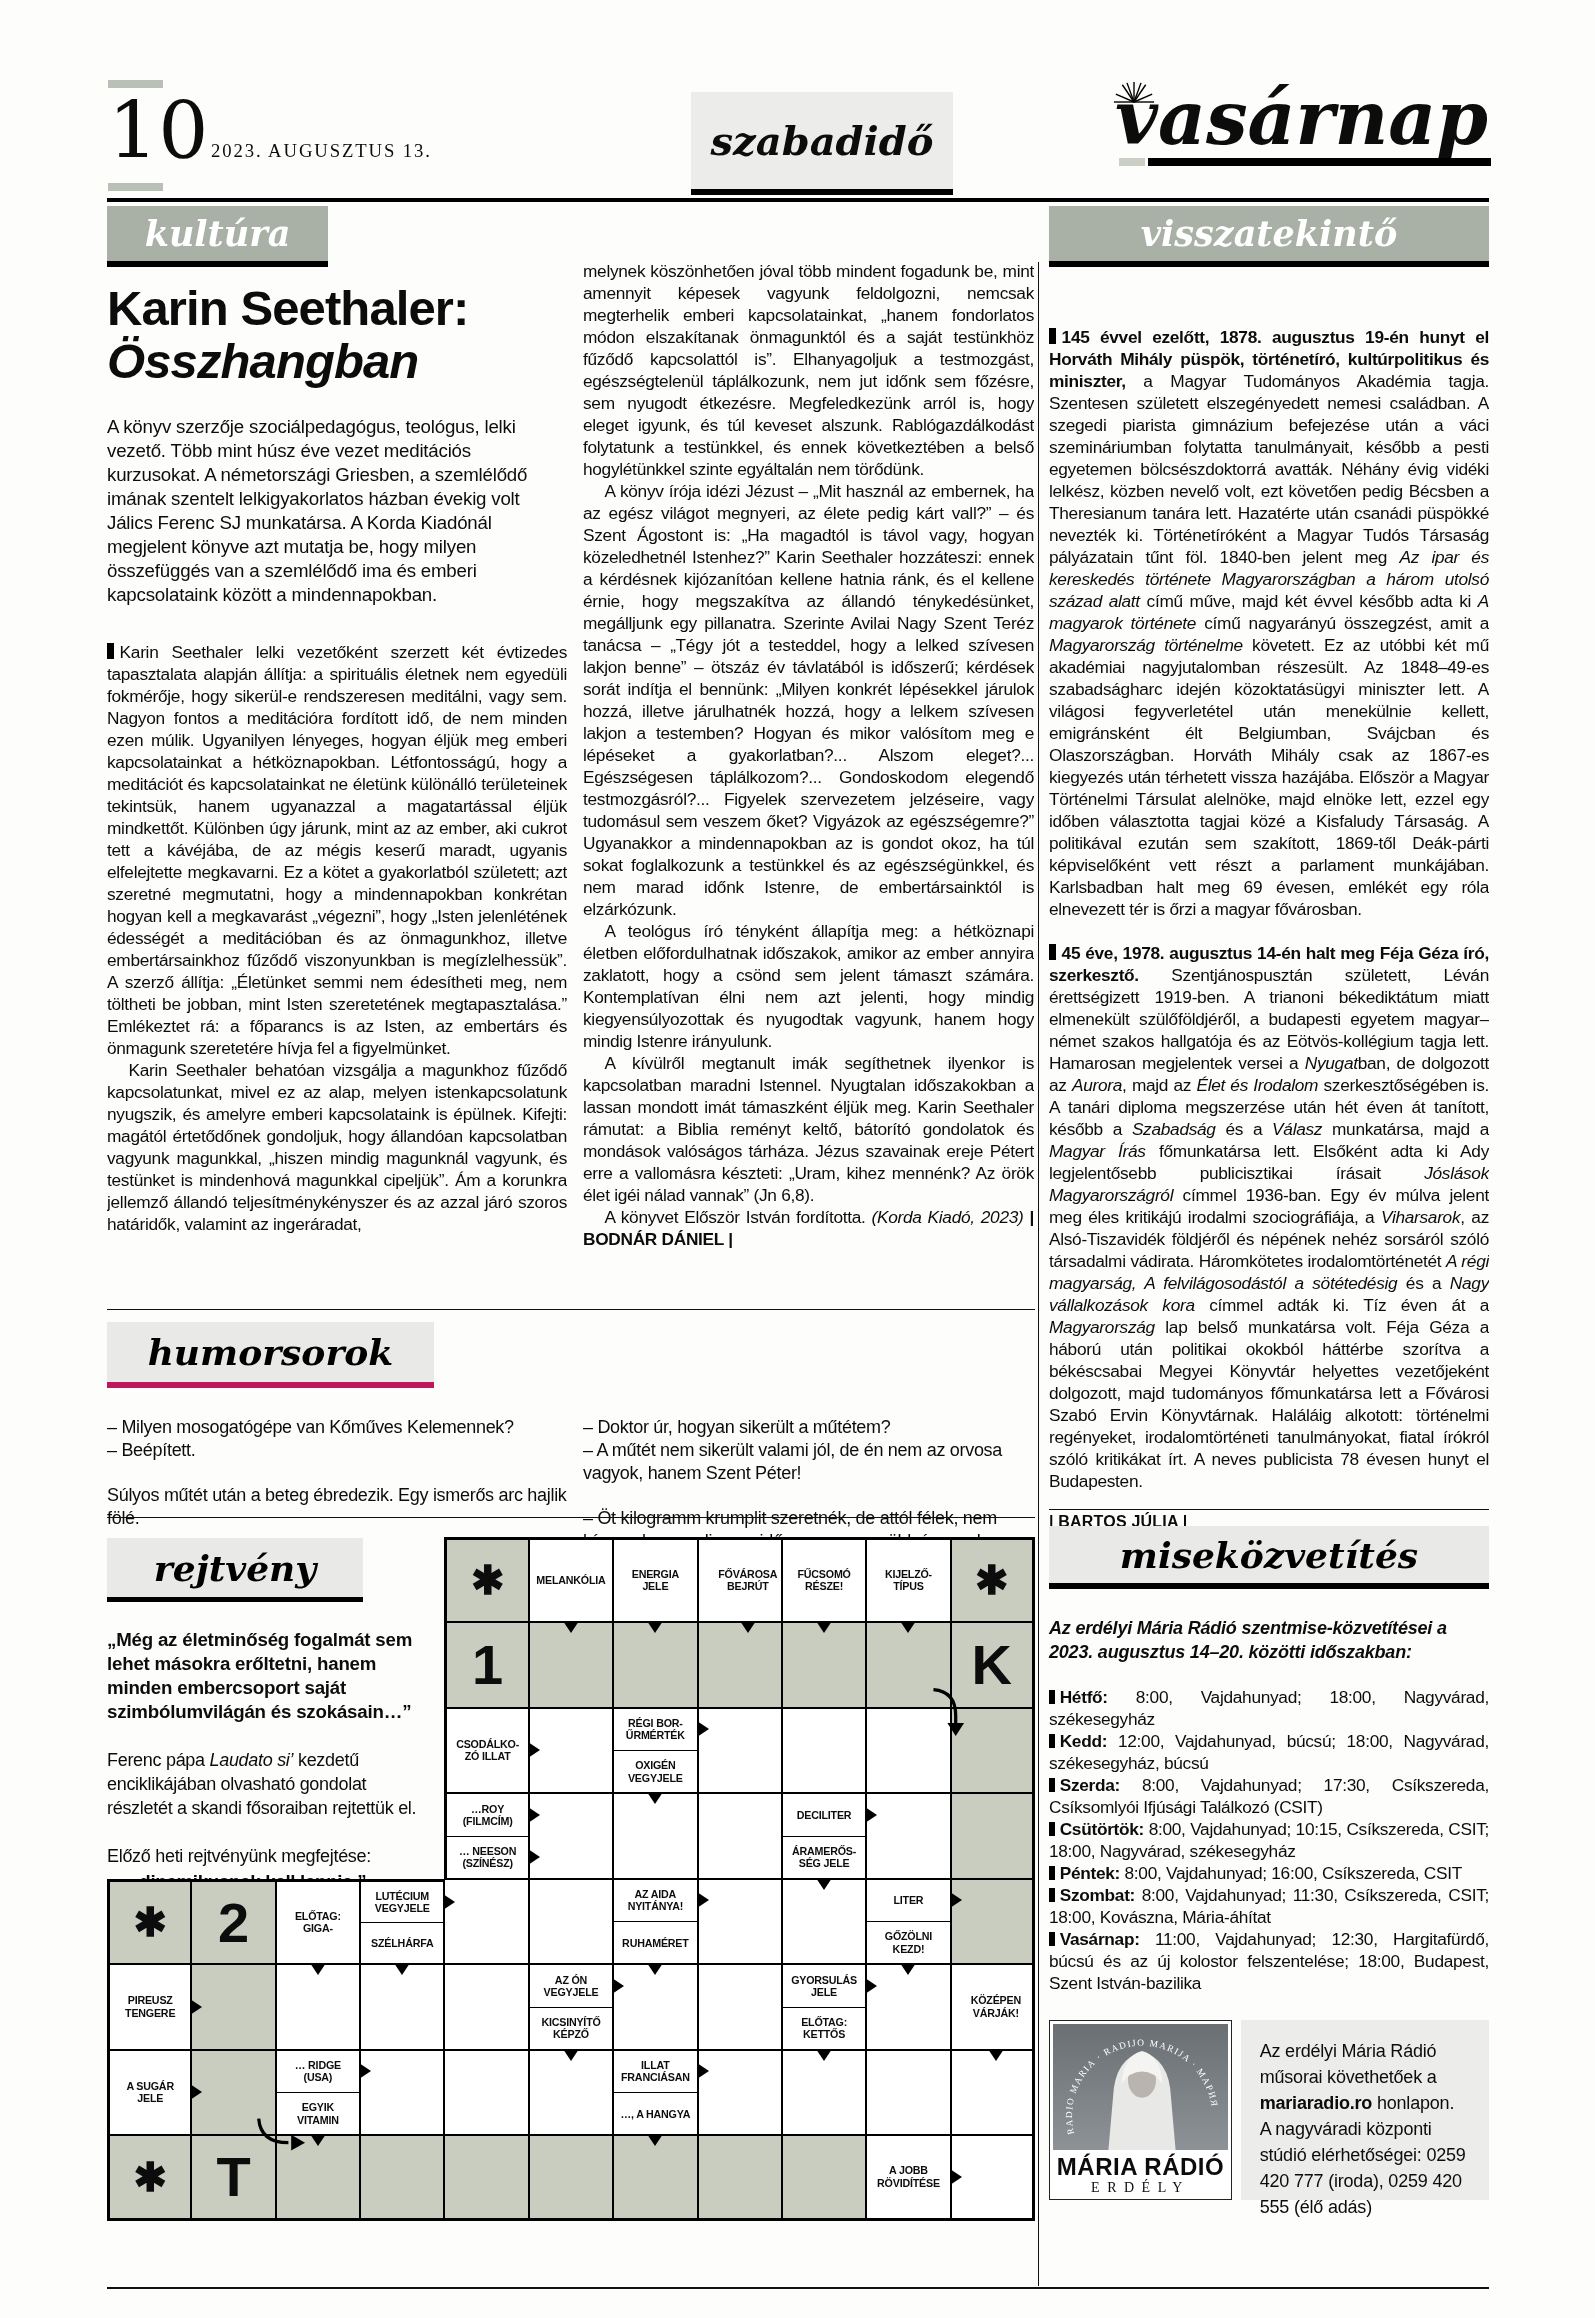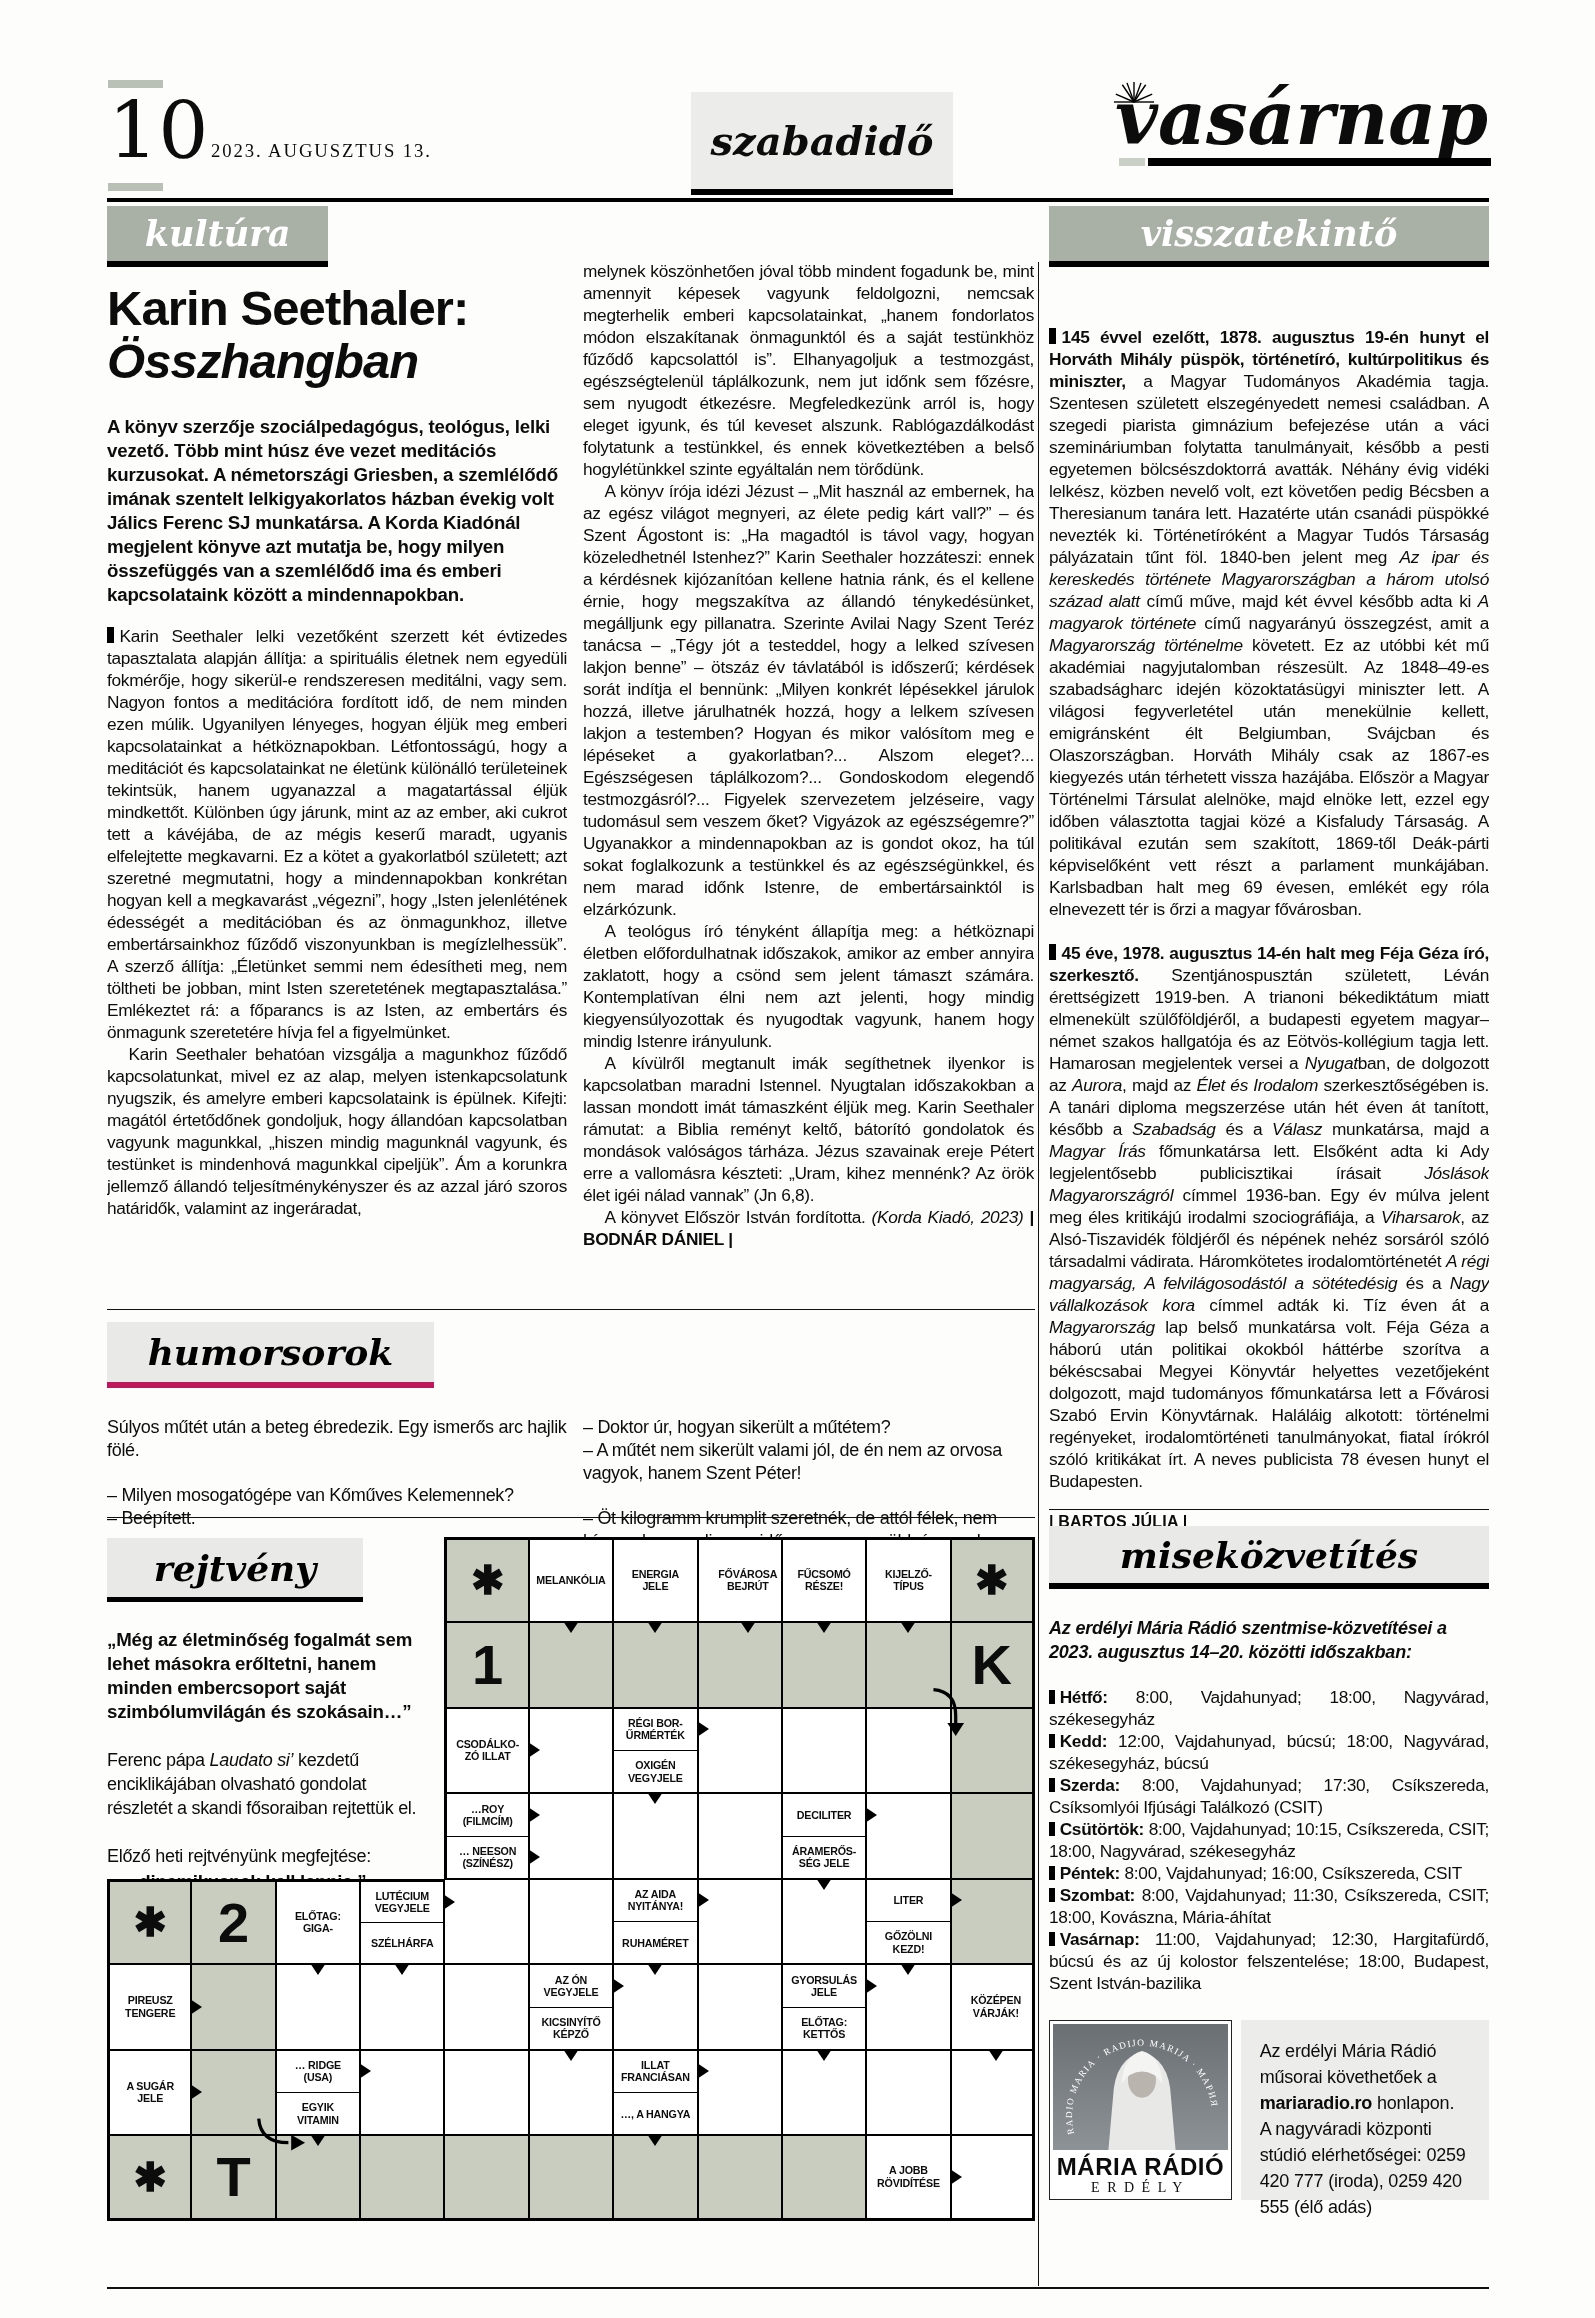--- a/index.html
+++ b/index.html
@@ -28,21 +28,21 @@
              justify-content:center;}
   .kultura{position:absolute;left:107px;top:206px;width:221px;height:55px;border-bottom:6px solid #000;}
   .vtag{position:absolute;left:1049px;top:206px;width:440px;height:55px;border-bottom:6px solid #000;}
   .vdivider{position:absolute;left:1038px;top:262px;width:1.4px;height:2024px;background:#111;}
   
   .colL{position:absolute;left:107px;top:283px;width:460px;height:1024px;overflow:hidden;}
   .colM{position:absolute;left:583px;top:260px;width:451px;height:1049px;overflow:hidden;}
   .colR{position:absolute;left:1049px;top:280px;width:440px;height:1215px;overflow:hidden;margin-top:46px;}
   h1.t1{margin:0;font-size:49px;line-height:51px;letter-spacing:-0.9px;font-weight:700;}
   h1.t2{margin:0;font-size:49px;line-height:55px;letter-spacing:-0.9px;font-weight:700;font-style:italic;}
-  .lead{margin:26px 0 18px 0;font-weight:700;font-size:18.7px;line-height:24px;letter-spacing:-0.2px;}
+  .lead{margin:26px 0 34px 0;font-weight:400;font-size:18.7px;line-height:24px;letter-spacing:-0.2px;}
   .para{margin:0;font-size:17.3px;line-height:22px;letter-spacing:-0.3px;text-align:justify;}
   .para.ind{text-indent:21.5px;}
   .seg-b{font-weight:700;}
   .seg-i{font-style:italic;}
   .marker{display:inline-block;width:7px;height:16px;background:#000;margin-right:5.6px;
           vertical-align:-1.4px;}
   .byline{margin-top:1.9px;font-size:16px;font-weight:700;letter-spacing:0.2px;}
   .vitem{margin-bottom:21.5px;}
   
   .humor{position:absolute;left:107px;top:1309px;width:928px;height:206px;}
@@ -170,25 +170,25 @@
     <div class="byline">| BARTOS JÚLIA |</div>
   </div>
 
   <div class="humor">
     <div class="thinrule"></div>
     <div class="humorbox tag tag-light">
       <span>humorsorok</span>
     </div>
     <div class="jokes1" id="jokes1">
         <div class="joke">
-          <div>Súlyos műtét után a beteg ébredezik. Egy ismerős arc hajlik fölé.</div>
-        </div>
-        <div class="joke">
           <div>– Milyen mosogatógépe van Kőműves Kelemennek?</div>
           <div>– Beépített.</div>
+        </div>
+        <div class="joke">
+          <div>Súlyos műtét után a beteg ébredezik. Egy ismerős arc hajlik fölé.</div>
         </div>
       </div>
     <div class="jokes2" id="jokes2">
         <div class="joke">
           <div>– Doktor úr, hogyan sikerült a műtétem?</div>
           <div>– A műtét nem sikerült valami jól, de én nem az orvosa vagyok, hanem Szent Péter!</div>
         </div>
         <div class="joke">
           <div>– Öt kilogramm krumplit szeretnék, de attól félek, nem bírom el – mondja egy idős asszony a zöldségesnek.</div>
           <div>– Dehogynem, majd ügyesen mérem meg!</div>

